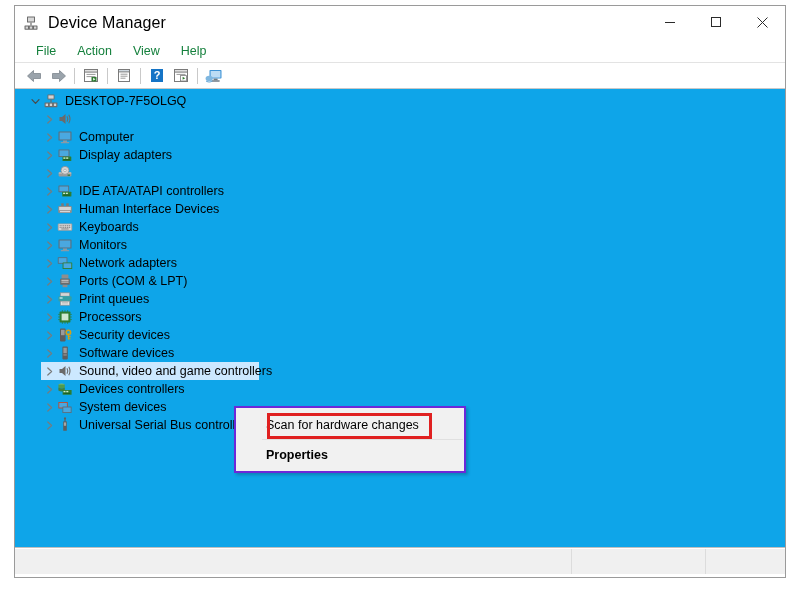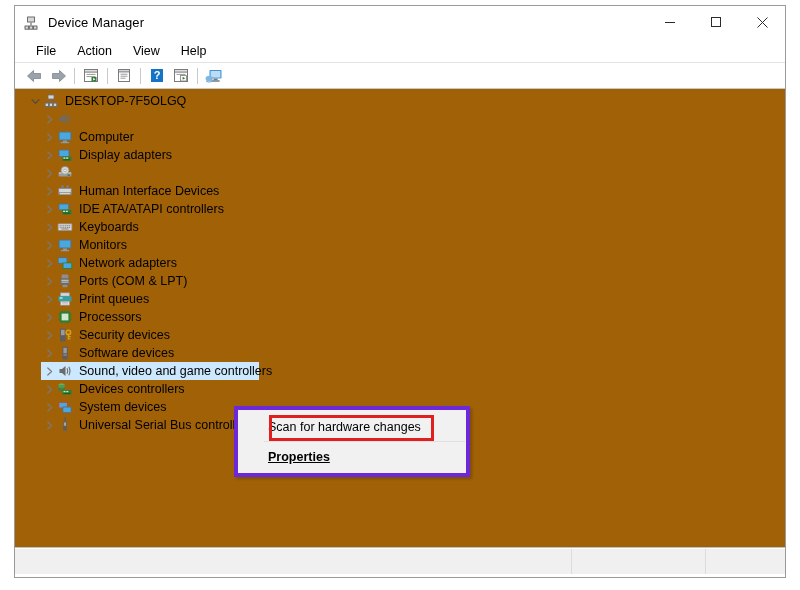--- a/index.html
+++ b/index.html
@@ -33,21 +33,21 @@
     align-items: center;
   }
   #title-icon {
     margin-left: 8px;
     width: 16px;
     height: 16px;
     display: block;
   }
   #title-text {
     margin-left: 9px;
-    font-size: 13px;
+    font-size: 16px;
     color: #000000;
     letter-spacing: 0.1px;
   }
   .wbtn {
     width: 46px;
     height: 32px;
     display: flex;
     align-items: center;
     justify-content: center;
     background: transparent;
@@ -64,21 +64,21 @@
     height: 24px;
     background: #ffffff;
     display: flex;
     align-items: center;
     padding-left: 12px;
     border-bottom: 1px solid #e3e3e3;
     box-sizing: border-box;
   }
   .menu-item {
     font-size: 12.5px;
-    color: #000000;
+    color: #15803d;
     padding: 2px 9px;
     margin-right: 3px;
   }
 
   
   #toolbar {
     height: 26px;
     background: #ffffff;
     display: flex;
     align-items: center;
@@ -97,21 +97,21 @@
     width: 1px;
     height: 16px;
     background: #c9c9c9;
     margin: 0 4px;
   }
 
   
   #content {
     position: relative;
     height: 458px;
-    background: #a16207;
+    background: #0ea5e9;
     overflow: hidden;
     border-bottom: 1px solid #bfbfbf;
   }
   .row {
     height: 18px;
     display: flex;
     align-items: center;
     font-size: 12.5px;
     color: #000000;
     white-space: nowrap;
@@ -161,42 +161,42 @@
   #status-pane-2 { flex: 0 0 133px; border-left: 1px solid #dcdcdc; }
   #status-pane-3 { flex: 1 1 auto; border-left: 1px solid #dcdcdc; }
 
   
   #ctxmenu {
     position: absolute;
     left: 219px;
     top: 317px;
     width: 228px;
     background: #f1f1f1;
-    border: 4px solid #6d28d9;
+    border: 2px solid #6d28d9;
     box-shadow: 2px 2px 3px rgba(0,0,0,0.22);
     z-index: 30;
     padding: 2px 0 2px 0;
   }
   #ctxmenu .gutter {
     position: absolute;
     left: 0; top: 0; bottom: 0;
     width: 26px;
     background: #f1f1f1;
   }
   .ctx-item {
     position: relative;
     height: 29px;
     display: flex;
     align-items: center;
     padding-left: 30px;
     font-size: 12.5px;
     color: #000000;
     z-index: 2;
   }
-  .ctx-item.bold { font-weight: bold; text-decoration: underline; }
+  .ctx-item.bold { font-weight: bold; }
   .ctx-sep {
     height: 1px;
     background: #e0e0e0;
     margin: 0 1px;
   }
   #ctx-highlight {
     position: absolute;
     left: 31px;
     top: 5px;
     width: 165px;
@@ -412,46 +412,46 @@
           </span>
         </div>
         <div class="row child">
           <span class="chev">
             <svg width="9" height="9" viewBox="0 0 9 9">
               <path d="M2.8 1 L6.6 4.5 L2.8 8" fill="none" stroke="#7a7a7a" stroke-width="1.2" stroke-linecap="round" stroke-linejoin="round"></path>
             </svg>
           </span>
           <span class="ico">
             <svg width="16" height="16" viewBox="0 0 16 16">
-              <rect x="1.2" y="5" width="13.6" height="7" rx="1" fill="#8e8e8e"></rect>
-              <rect x="2.2" y="6" width="11.6" height="3.2" fill="#d6d6d6"></rect>
-              <rect x="3" y="10" width="10" height="1.2" fill="#d6d6d6"></rect>
-              <rect x="4.2" y="2.2" width="2.6" height="2.8" rx="0.5" fill="#7a7a7a"></rect>
-              <rect x="9.2" y="2.2" width="2.6" height="2.8" rx="0.5" fill="#7a7a7a"></rect>
-            </svg>
-          </span>
-          <span class="lbl">Human Interface Devices</span>
-        </div>
-        <div class="row child">
-          <span class="chev">
-            <svg width="9" height="9" viewBox="0 0 9 9">
-              <path d="M2.8 1 L6.6 4.5 L2.8 8" fill="none" stroke="#7a7a7a" stroke-width="1.2" stroke-linecap="round" stroke-linejoin="round"></path>
-            </svg>
-          </span>
-          <span class="ico">
-            <svg width="16" height="16" viewBox="0 0 16 16">
               <rect x="1.5" y="2.6" width="10.6" height="6.6" rx="0.5" fill="#5b6e7c"></rect>
               <rect x="2.4" y="3.5" width="8.8" height="4.8" fill="#4aa8e0"></rect>
               <rect x="5.2" y="8.8" width="9.2" height="4.6" rx="0.5" fill="#2e7d32"></rect>
               <rect x="6.1" y="9.7" width="2" height="1.4" fill="#cfe8cf"></rect>
               <rect x="8.9" y="9.7" width="2" height="1.4" fill="#cfe8cf"></rect>
               <rect x="6.1" y="11.6" width="6.8" height="1" fill="#1f5c22"></rect>
             </svg>
           </span>
           <span class="lbl">IDE ATA/ATAPI controllers</span>
+        </div>
+        <div class="row child">
+          <span class="chev">
+            <svg width="9" height="9" viewBox="0 0 9 9">
+              <path d="M2.8 1 L6.6 4.5 L2.8 8" fill="none" stroke="#7a7a7a" stroke-width="1.2" stroke-linecap="round" stroke-linejoin="round"></path>
+            </svg>
+          </span>
+          <span class="ico">
+            <svg width="16" height="16" viewBox="0 0 16 16">
+              <rect x="1.2" y="5" width="13.6" height="7" rx="1" fill="#8e8e8e"></rect>
+              <rect x="2.2" y="6" width="11.6" height="3.2" fill="#d6d6d6"></rect>
+              <rect x="3" y="10" width="10" height="1.2" fill="#d6d6d6"></rect>
+              <rect x="4.2" y="2.2" width="2.6" height="2.8" rx="0.5" fill="#7a7a7a"></rect>
+              <rect x="9.2" y="2.2" width="2.6" height="2.8" rx="0.5" fill="#7a7a7a"></rect>
+            </svg>
+          </span>
+          <span class="lbl">Human Interface Devices</span>
         </div>
         <div class="row child">
           <span class="chev">
             <svg width="9" height="9" viewBox="0 0 9 9">
               <path d="M2.8 1 L6.6 4.5 L2.8 8" fill="none" stroke="#7a7a7a" stroke-width="1.2" stroke-linecap="round" stroke-linejoin="round"></path>
             </svg>
           </span>
           <span class="ico">
             <svg width="16" height="16" viewBox="0 0 16 16">
               <rect x="0.8" y="4.4" width="14.4" height="7.4" rx="1" fill="#a5a5a5"></rect>

